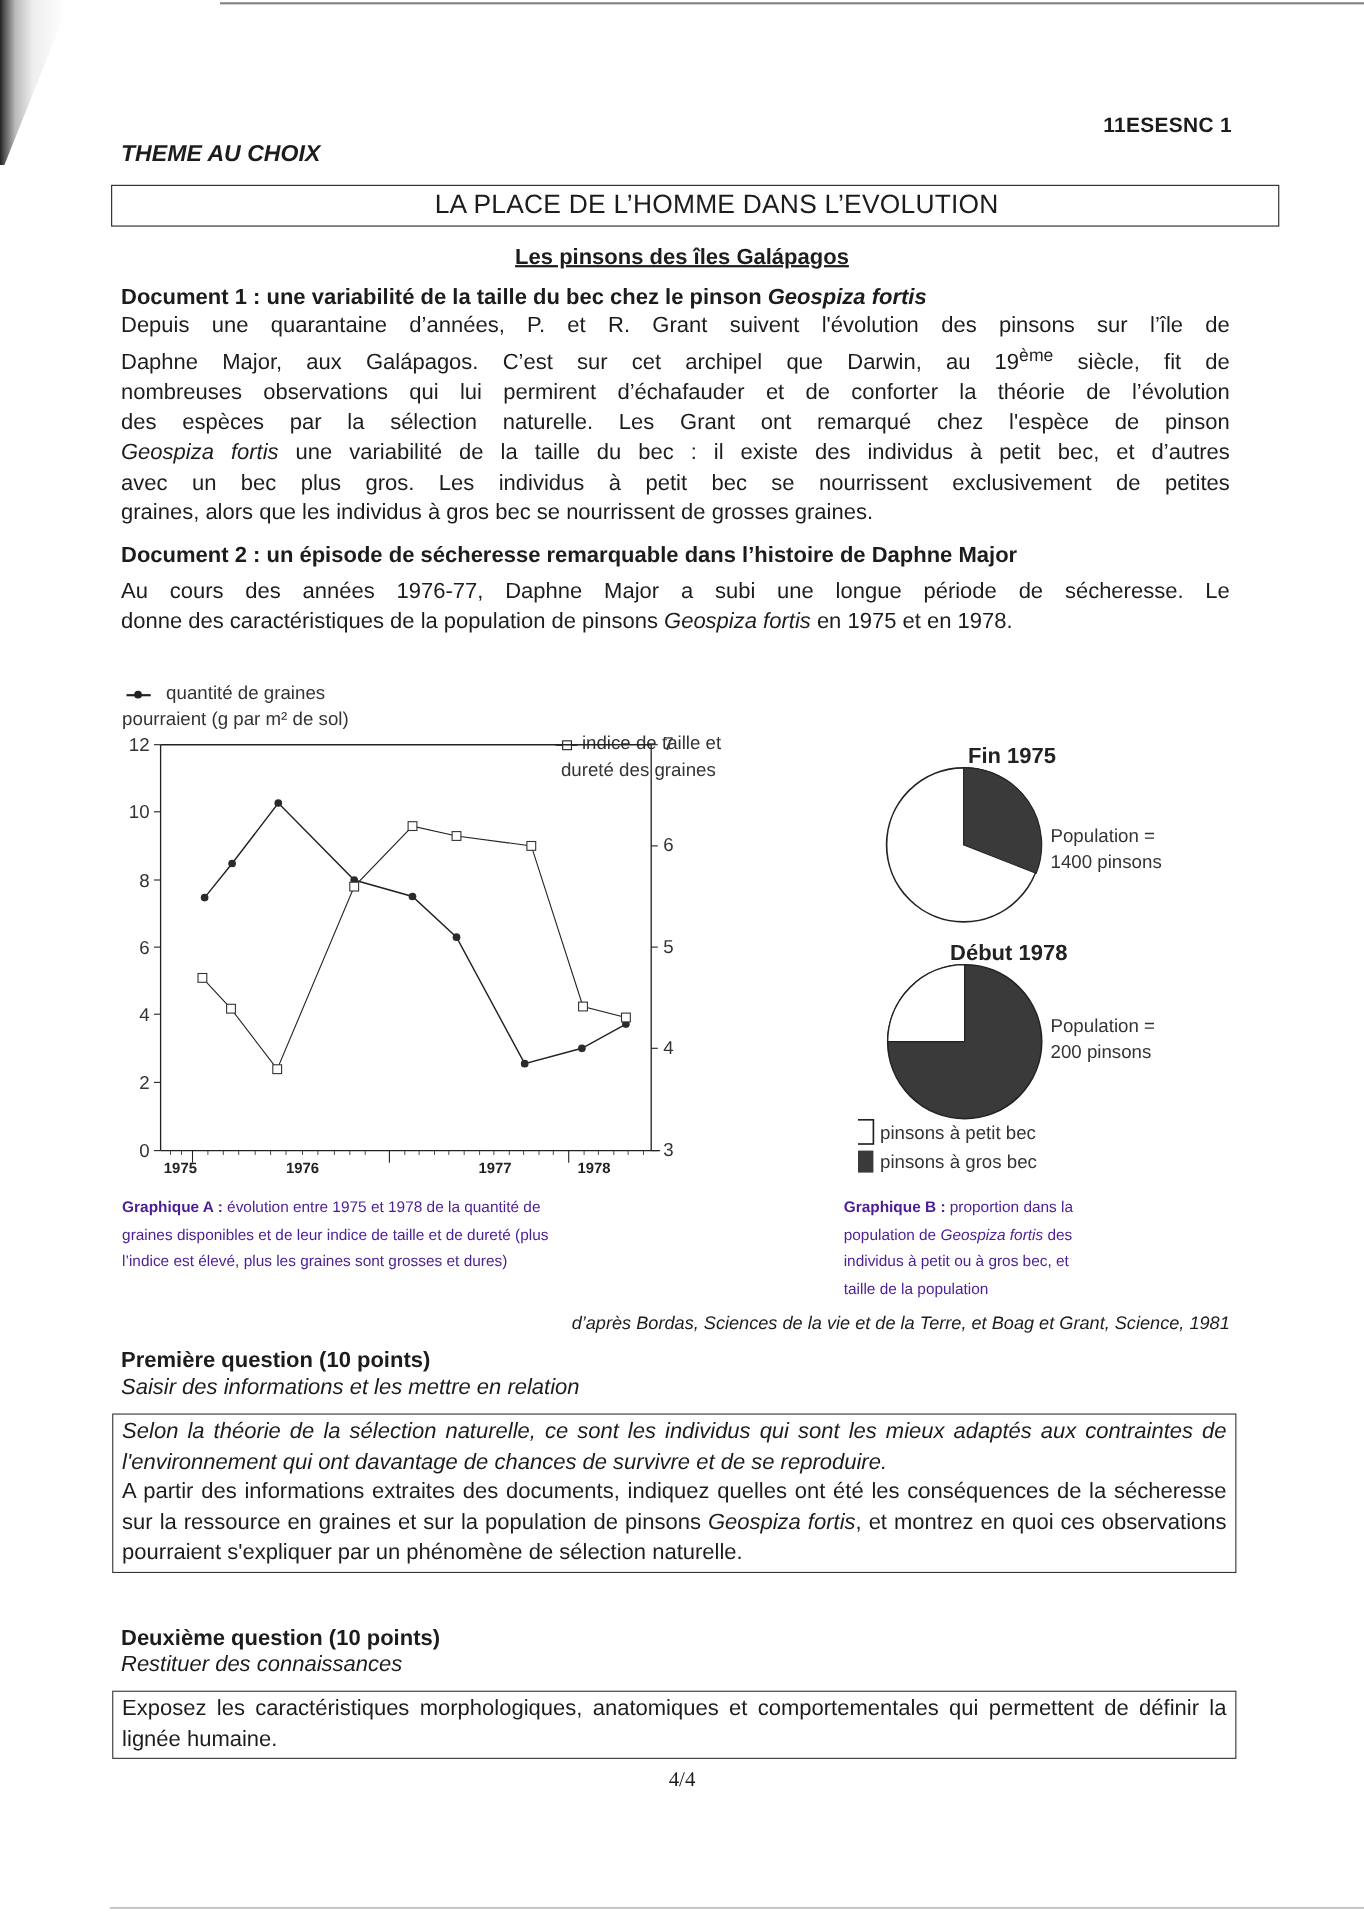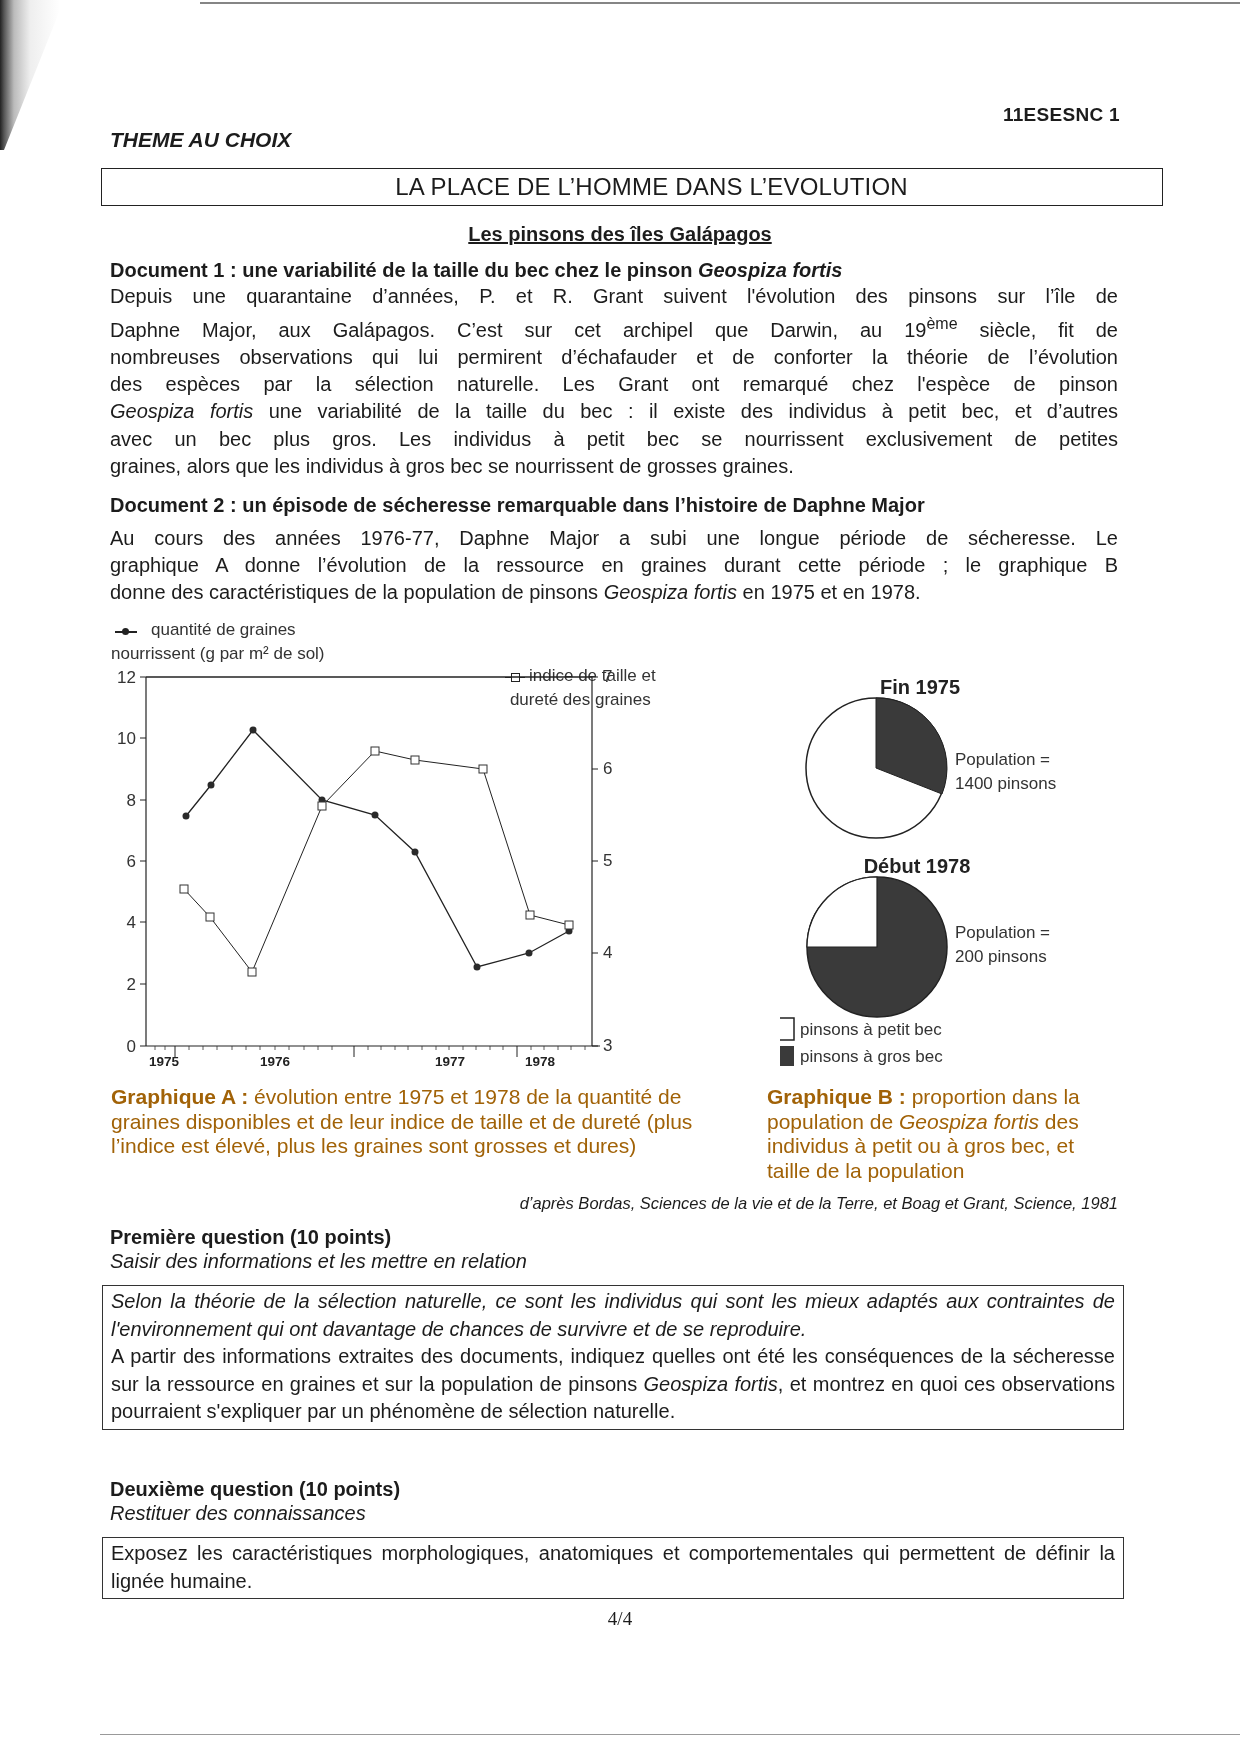--- a/index.html
+++ b/index.html
@@ -17,21 +17,21 @@
     display:flex; align-items:center; justify-content:center; font-size:24px; letter-spacing:.2px;padding-left:39px; }
   .subtitle { left:0; width:1240px; top:223px; text-align:center; font-size:20px; font-weight:bold; text-decoration:underline; }
   .doc-heading { font-size:20px; font-weight:bold; }
   .para { font-size:20px; line-height:27.2px; text-align:justify; }
   .para i { font-style:italic; }
   .block { left:110px; width:1008px; }
   sup { font-size:16px; }
   .legend-l { left:111px; top:618px; font-size:17px; line-height:24px; color:#333; }
   .legend-r { left:505px; top:618px; font-size:17px; line-height:24px; color:#333; text-align:center;margin-top:46px; }
   svg text { font-family:"Liberation Sans", sans-serif; }
-  .cap { font-size:21px; line-height:24.5px; color:#a16207; }
+  .cap { font-size:14px; line-height:24.5px; color:#4c1d95; }
   .cap b { font-weight:bold; }
   .source { right:122px; top:1194px; font-size:16.5px; font-style:italic; }
   .q-head { font-size:20px; font-weight:bold; }
   .q-sub { font-size:20px; font-style:italic; }
   .q-box { border:1.5px solid #333; padding:2px 8px 3px 8px; font-size:20px; line-height:27.5px; text-align:justify; }
   .page-num { left:0; width:1240px; text-align:center; top:1608px; font-size:19px; font-family:Liberation Serif, serif; }
 </style>
 </head>
 <body>
 
@@ -55,28 +55,27 @@
     <div style="text-align-last:justify;"><i>Geospiza fortis</i><span> une variabilité de la taille du bec : il existe des individus à petit bec, et d’autres</span></div>
     <div style="text-align-last:justify;">avec un bec plus gros. Les individus à petit bec se nourrissent exclusivement de petites</div>
     <div>graines, alors que les individus à gros bec se nourrissent de grosses graines.</div>
   </div>
 </div>
 
 <div class="abs block" style="top:494px;">
   <div class="doc-heading">Document 2 : un épisode de sécheresse remarquable dans l’histoire de Daphne Major</div>
   <div class="para" style="margin-top:8px;">
     <div style="text-align-last:justify;">Au cours des années 1976-77, Daphne Major a subi une longue période de sécheresse. Le</div>
-    <div style="text-align-last:justify;">graphique A donne l’évolution de la ressource en graines durant cette période ; le graphique B</div>
     <div><span>donne des caractéristiques de la population de pinsons </span><i>Geospiza fortis</i><span> en 1975 et en 1978.</span></div>
   </div>
 </div>
 
 <div class="abs legend-l">
   <div><span style="display:inline-block;width:22px;position:relative;top:-4px;margin-right:14px;margin-left:4px;"><span style="position:absolute;left:0;right:0;top:0;height:2px;background:#222;"></span><span style="position:absolute;left:7px;top:-3px;width:7px;height:7px;border-radius:50%;background:#222;"></span></span><span>quantité de graines</span></div>
-  <div>nourrissent (g par m² de sol)</div>
+  <div>pourraient (g par m² de sol)</div>
 </div>
 <div class="abs legend-r">
   <div><span style="display:inline-block;width:20px;position:relative;top:-4px;margin-right:4px;"><span style="position:absolute;left:0;right:0;top:0;height:1px;background:#222;"></span><span style="position:absolute;left:6px;top:-4px;width:7px;height:7px;border:1px solid #222;background:#fff;"></span></span><span>indice de taille et</span></div>
   <div>dureté des graines</div>
 </div>
 
 <svg class="abs" style="left:100px;top:660px;" width="580" height="410" viewBox="100 660 580 410">
 
   <line x1="146" y1="677" x2="592" y2="677" stroke="#222" stroke-width="1.5"></line>
   <line x1="146" y1="677" x2="146" y2="1046" stroke="#222" stroke-width="1.2"></line>

